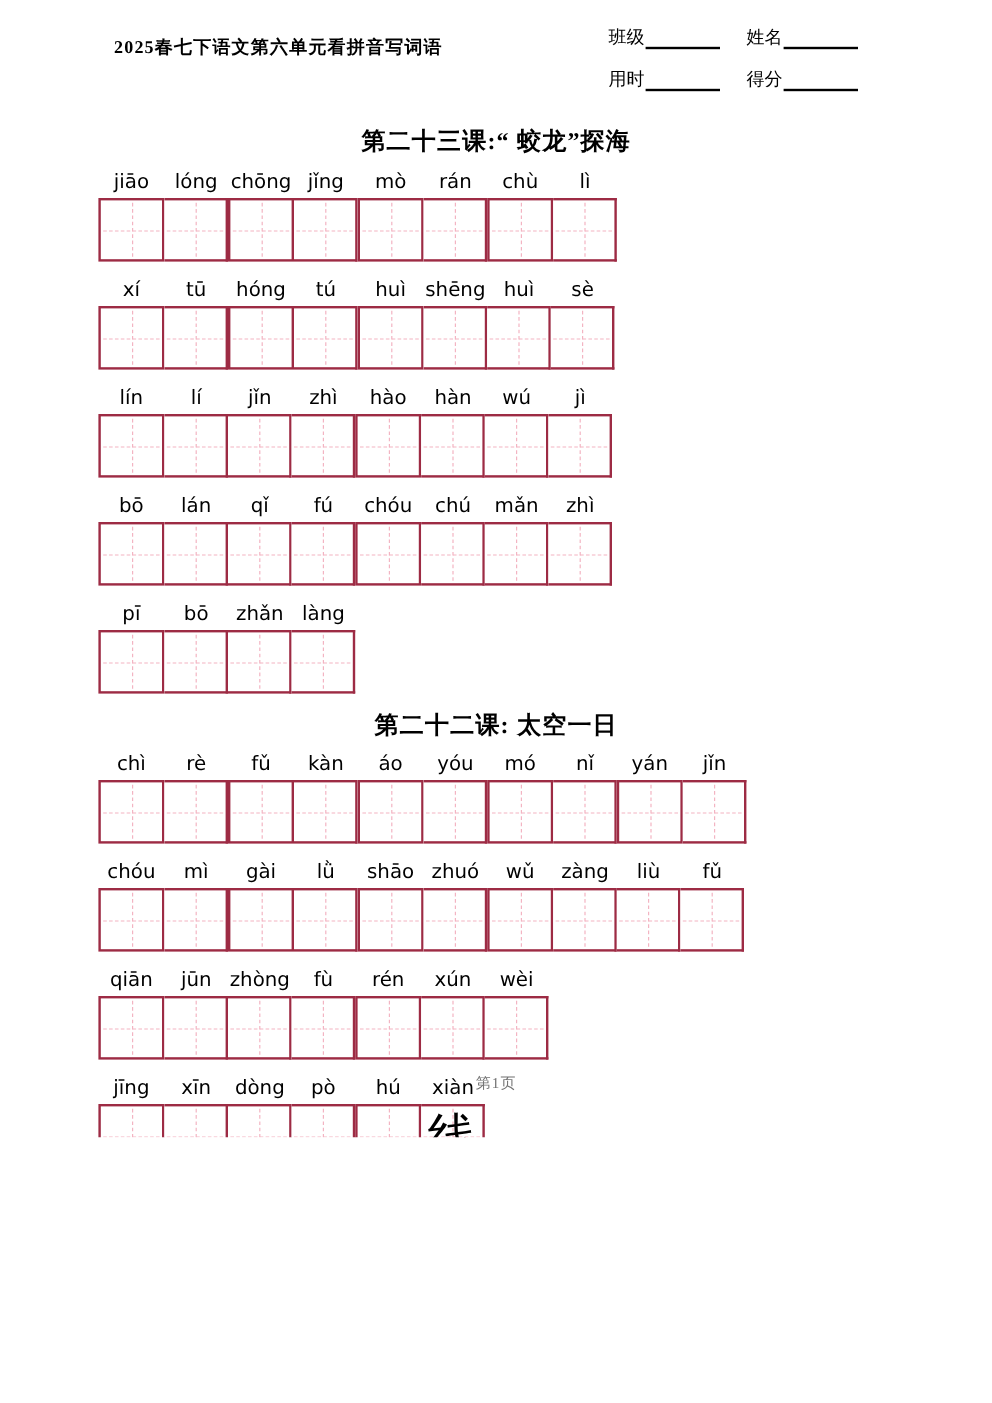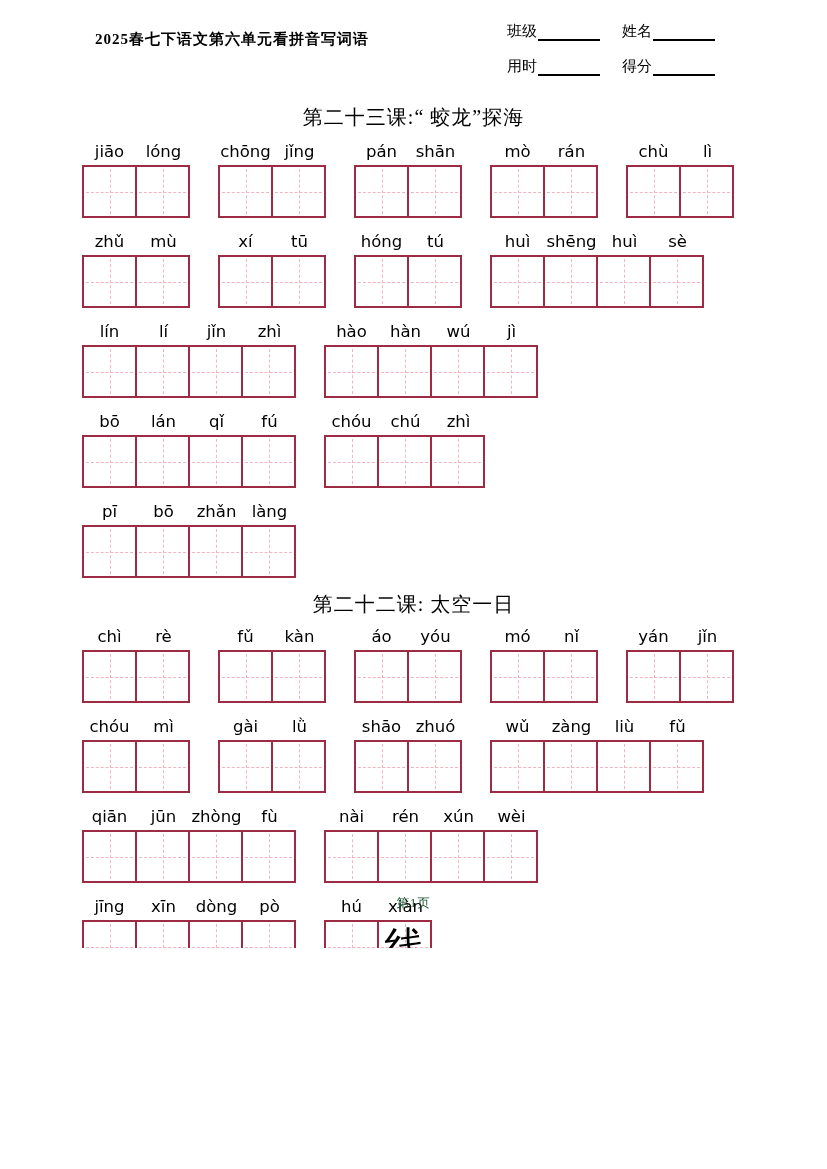--- a/index.html
+++ b/index.html
@@ -21,27 +21,27 @@
     letter-spacing:1px;
     padding-top:8px;
   }
   .header-fields { width:262px;text-align:center; }
   .hf-row { display:flex; gap:22px; margin-bottom:16px; }
   .hf-item { display:flex; align-items:flex-end; font-size:15px; white-space:nowrap; }
   .hf-blank { display:inline-block; width:62px; border-bottom:2px solid #000; height:17px; margin-left:1px; }
   
   .sec-title {
     text-align:center;
-    font-size:20px; font-weight:normal;
+    font-size:20px; font-weight:bold;
     letter-spacing:1px;
   }
   .sec-title.first { margin-top:12px; margin-bottom:10px; }
   .sec-title.second { margin-top:0; margin-bottom:8px; }
   
-  .w-row { display:flex; gap:28px; padding-left:82px; margin-bottom:13px; }
+  .w-row { display:flex; padding-left:82px; margin-bottom:13px; }
   .w-group { display:flex; }
   .w-cell { display:flex; flex-direction:column; }
   .py {
     height:24px; line-height:22px;
     text-align:center;
     font-family:"DejaVu Sans", sans-serif;
     font-size:16.5px;
     white-space:nowrap;
   }
   .bx {
@@ -65,21 +65,21 @@
     position:absolute; inset:0; z-index:2;
     display:flex; align-items:center; justify-content:center;
     font-family:"Liberation Serif", serif;
     font-size:40px; line-height:1;
     color:#000;
   }
   
   .footer {
     position:absolute; bottom:36px; left:0; right:0;
     text-align:center;
-    font-size:12.5px; color:#14532d;
+    font-size:12.5px; color:#737373;
     letter-spacing:1px;
     margin-top:16px;
   }
 </style>
 </head>
 <body>
 
 <div class="page">
 
   <div class="header">
@@ -126,30 +126,20 @@
             <div class="py">chōng</div>
             <div class="bx"></div>
           </div>
           <div class="w-cell">
             <div class="py">jǐng</div>
             <div class="bx"></div>
           </div>
         </div>
         <div class="w-group">
           <div class="w-cell">
-            <div class="py">pán</div>
-            <div class="bx"></div>
-          </div>
-          <div class="w-cell">
-            <div class="py">shān</div>
-            <div class="bx"></div>
-          </div>
-        </div>
-        <div class="w-group">
-          <div class="w-cell">
             <div class="py">mò</div>
             <div class="bx"></div>
           </div>
           <div class="w-cell">
             <div class="py">rán</div>
             <div class="bx"></div>
           </div>
         </div>
         <div class="w-group">
           <div class="w-cell">
@@ -158,30 +148,20 @@
           </div>
           <div class="w-cell">
             <div class="py">lì</div>
             <div class="bx"></div>
           </div>
         </div>
       </div>
       <div class="w-row">
         <div class="w-group">
           <div class="w-cell">
-            <div class="py">zhǔ</div>
-            <div class="bx"></div>
-          </div>
-          <div class="w-cell">
-            <div class="py">mù</div>
-            <div class="bx"></div>
-          </div>
-        </div>
-        <div class="w-group">
-          <div class="w-cell">
             <div class="py">xí</div>
             <div class="bx"></div>
           </div>
           <div class="w-cell">
             <div class="py">tū</div>
             <div class="bx"></div>
           </div>
         </div>
         <div class="w-group">
           <div class="w-cell">
@@ -269,20 +249,24 @@
             <div class="bx"></div>
           </div>
         </div>
         <div class="w-group">
           <div class="w-cell">
             <div class="py">chóu</div>
             <div class="bx"></div>
           </div>
           <div class="w-cell">
             <div class="py">chú</div>
+            <div class="bx"></div>
+          </div>
+          <div class="w-cell">
+            <div class="py">mǎn</div>
             <div class="bx"></div>
           </div>
           <div class="w-cell">
             <div class="py">zhì</div>
             <div class="bx"></div>
           </div>
         </div>
       </div>
       <div class="w-row">
         <div class="w-group">
@@ -423,24 +407,20 @@
           <div class="w-cell">
             <div class="py">zhòng</div>
             <div class="bx"></div>
           </div>
           <div class="w-cell">
             <div class="py">fù</div>
             <div class="bx"></div>
           </div>
         </div>
         <div class="w-group">
-          <div class="w-cell">
-            <div class="py">nài</div>
-            <div class="bx"></div>
-          </div>
           <div class="w-cell">
             <div class="py">rén</div>
             <div class="bx"></div>
           </div>
           <div class="w-cell">
             <div class="py">xún</div>
             <div class="bx"></div>
           </div>
           <div class="w-cell">
             <div class="py">wèi</div>

